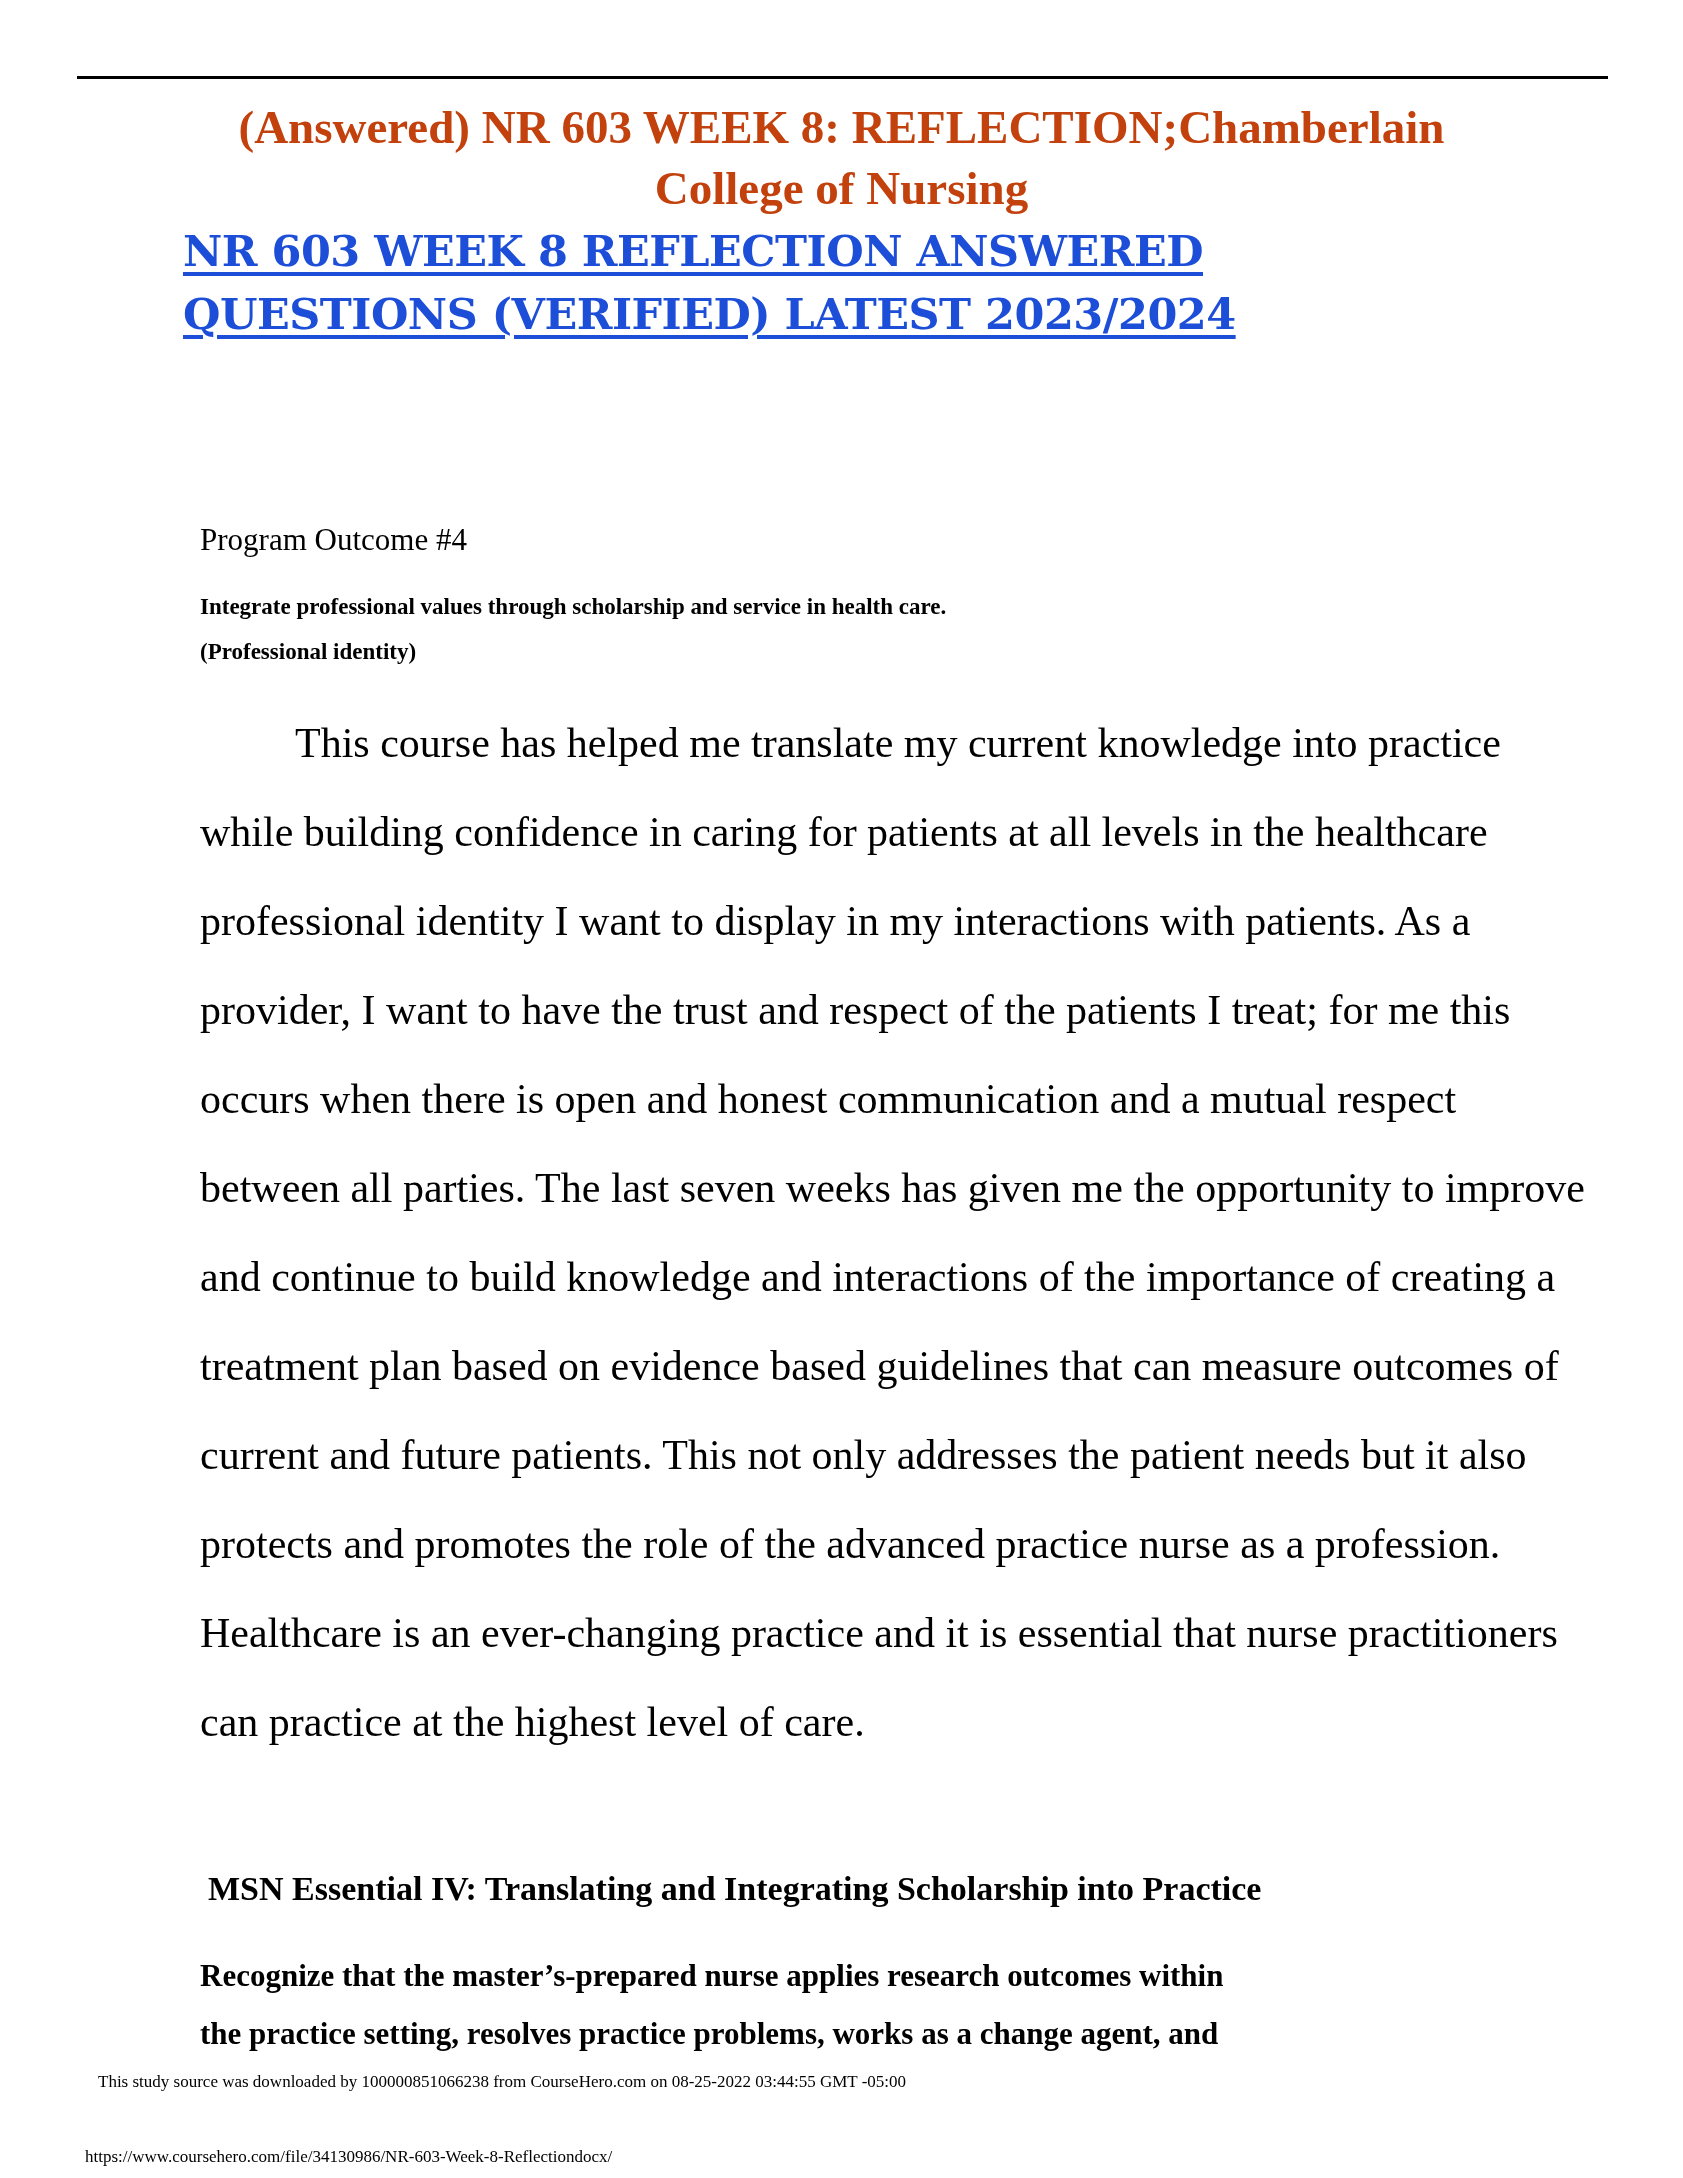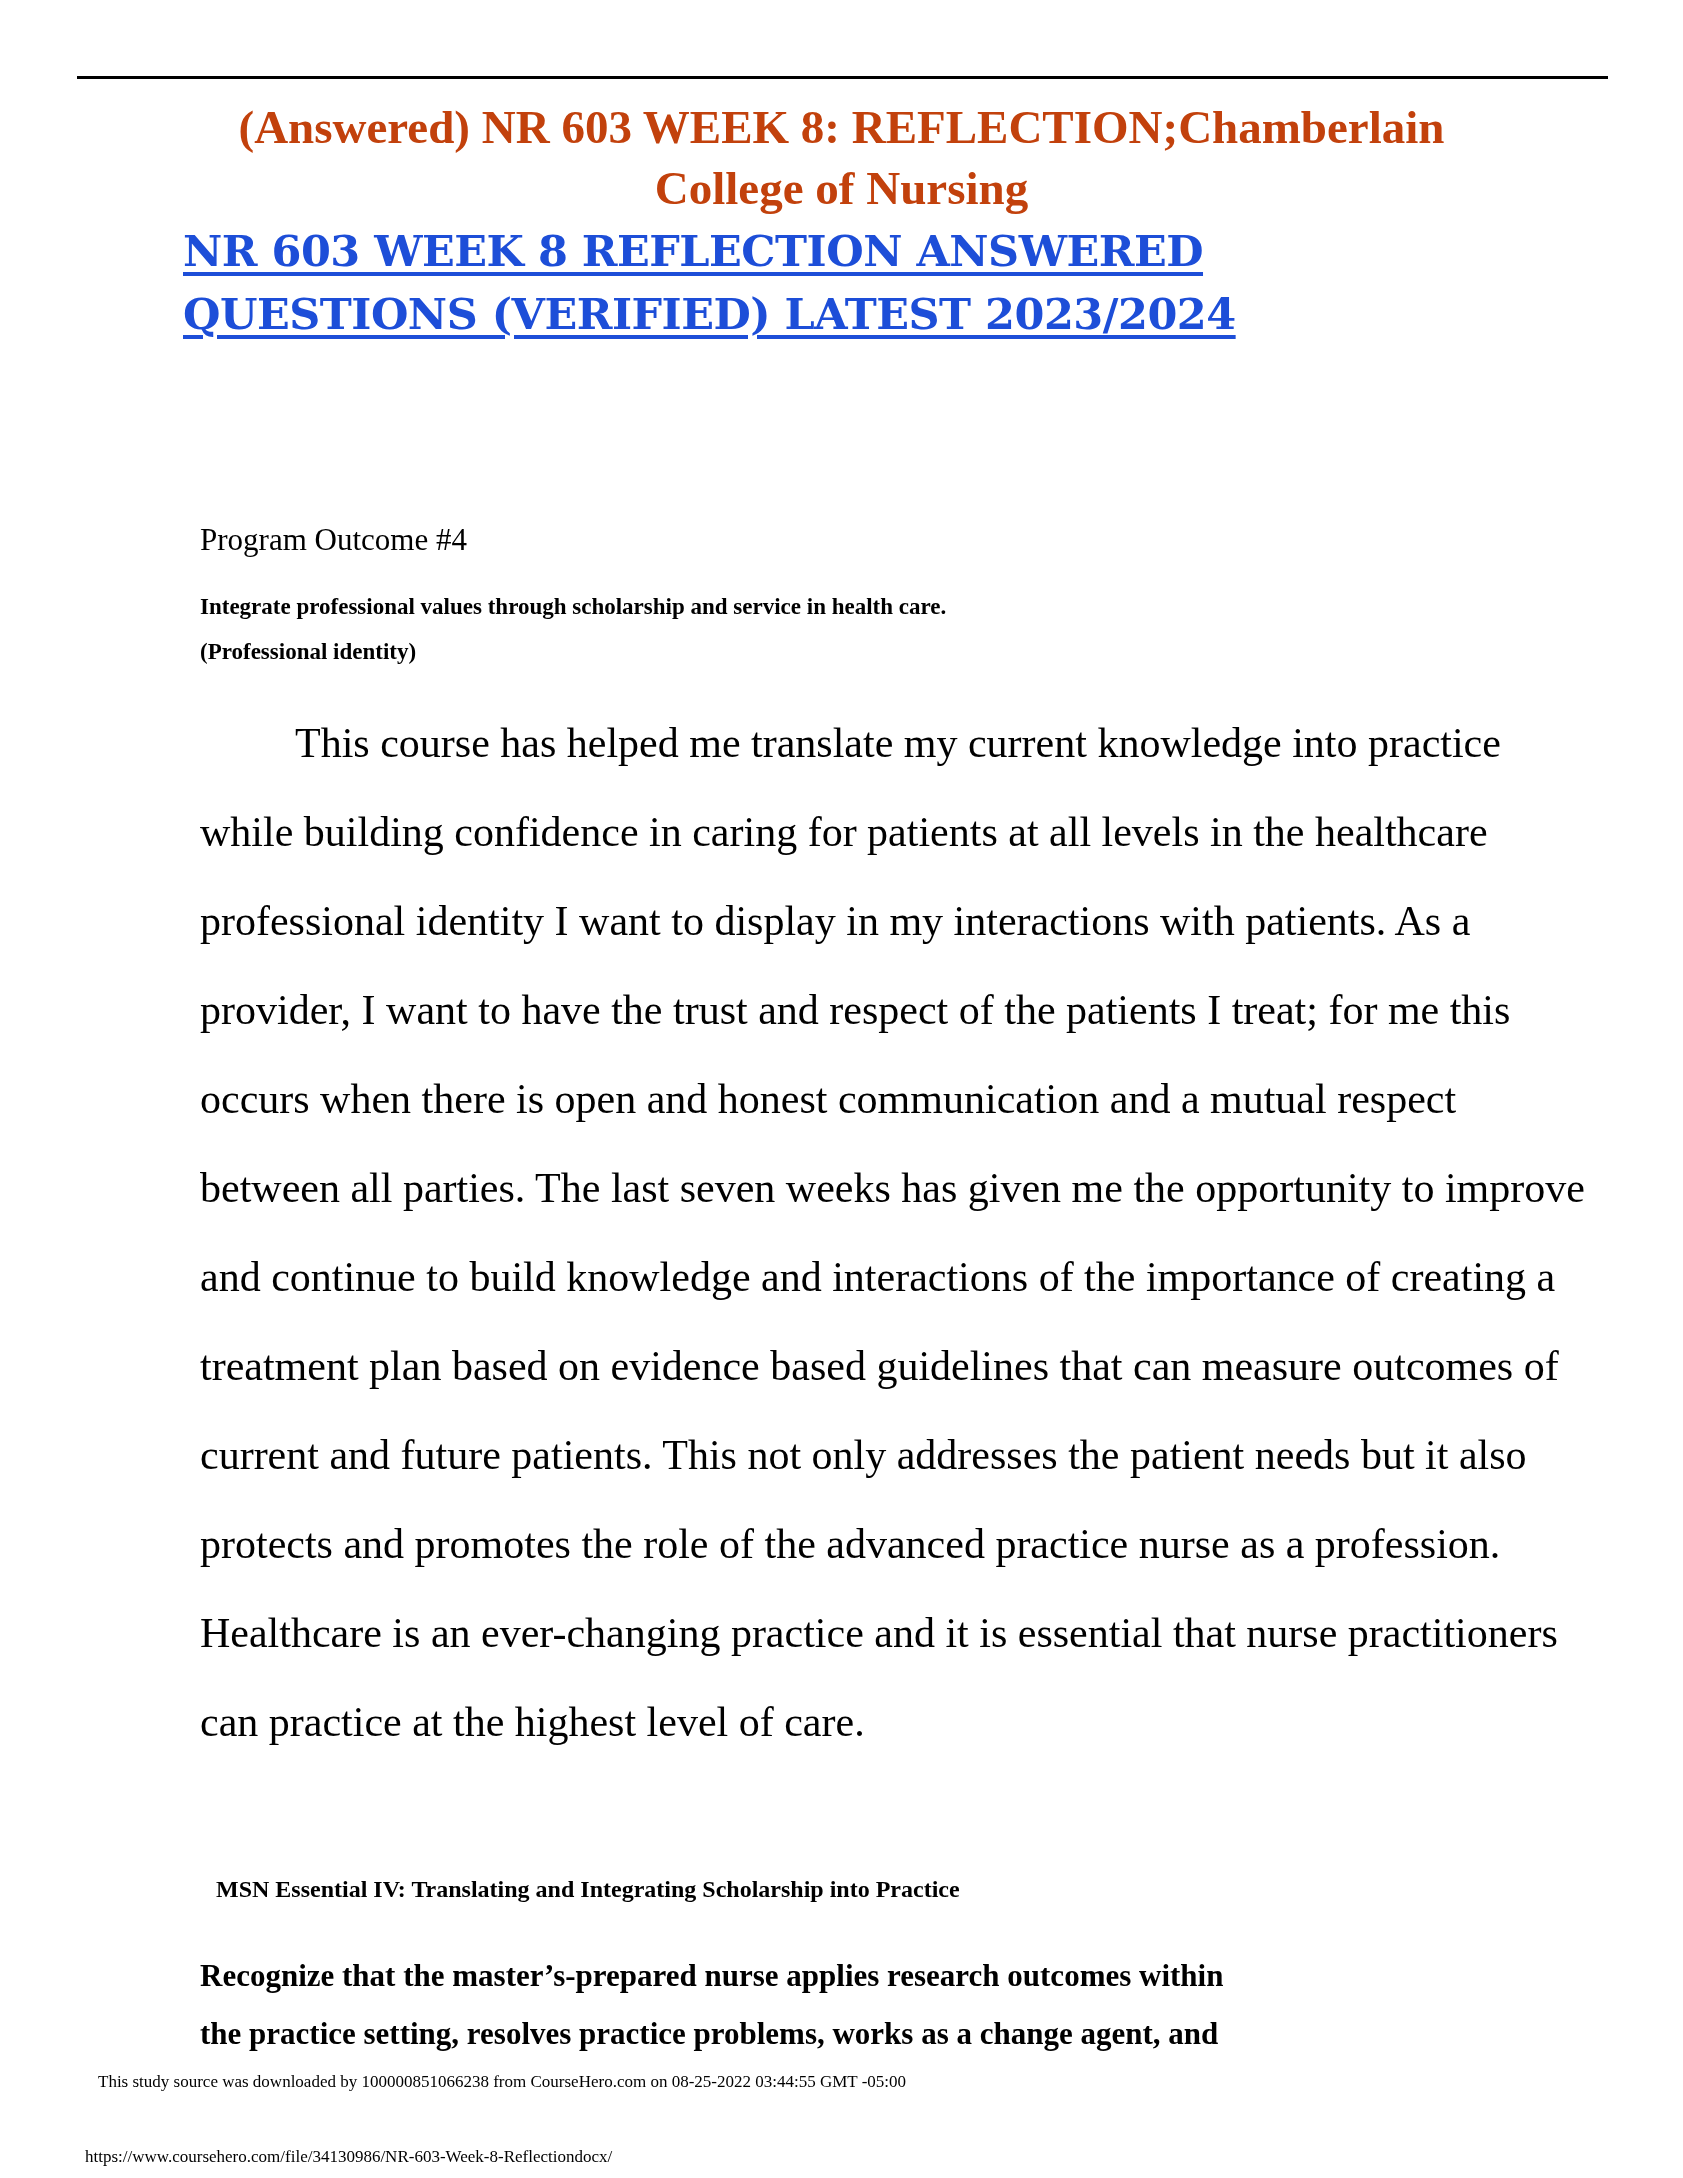--- a/index.html
+++ b/index.html
@@ -79,24 +79,24 @@
     }
     .body-para .line {
       display: block;
       white-space: nowrap;
     }
     .body-para .line.indent {
       padding-left: 95px;
     }
     .msn-heading {
       position: absolute;
-      left: 216px;
+      left: 208px;
       top: 1869px;
       font-weight: bold;
-      font-size: 24px;
+      font-size: 34px;
       line-height: 40px;
     }
     .msn-statement {
       position: absolute;
       left: 200px;
       top: 1940px;
       width: 1346px;
       font-weight: bold;
       font-size: 31px;
       line-height: 45px;

